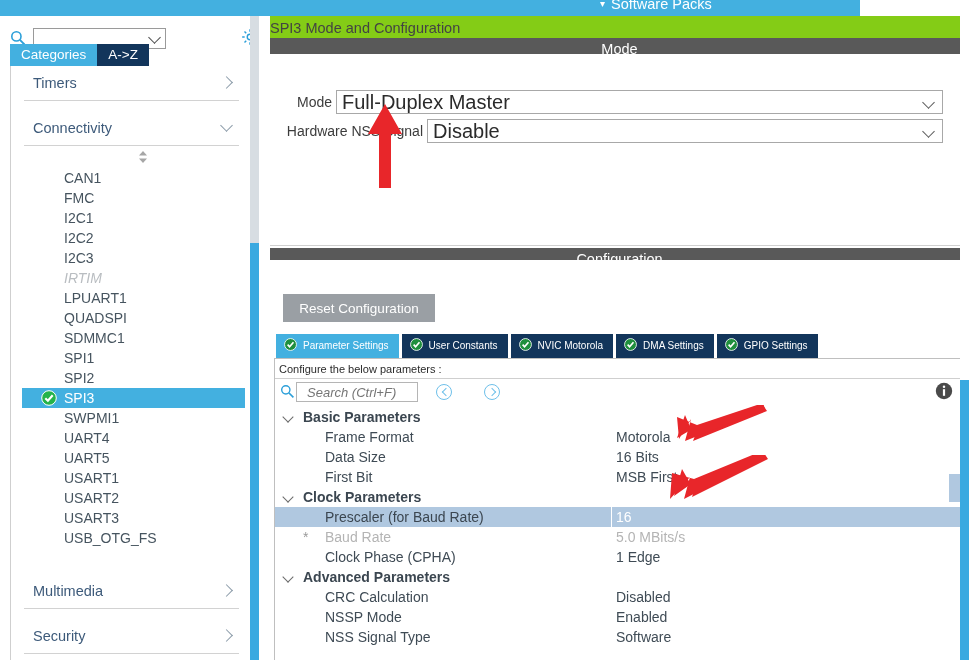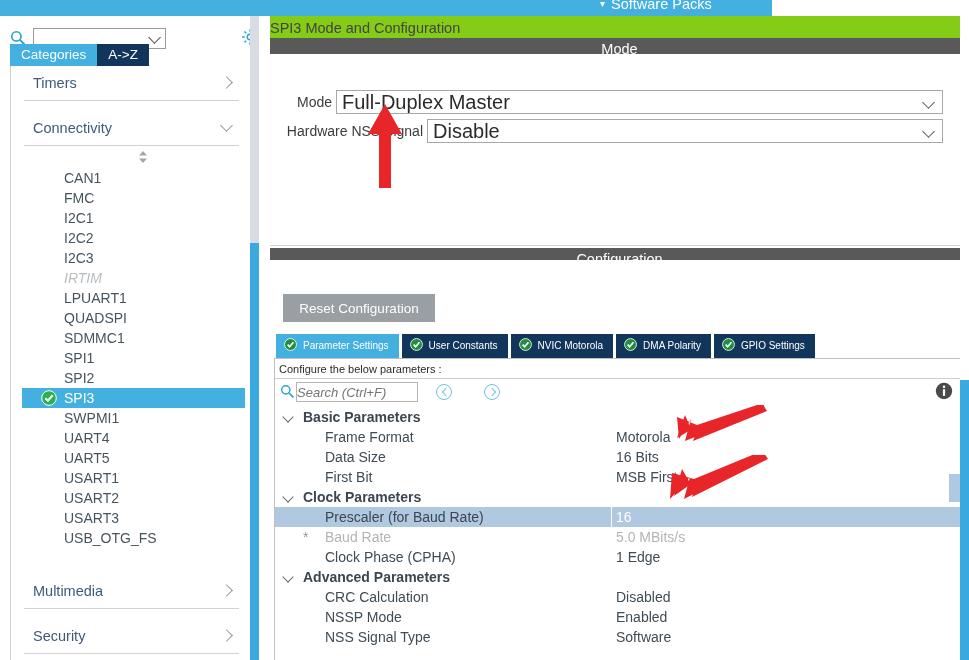--- a/index.html
+++ b/index.html
@@ -6,21 +6,21 @@
   html, body {
     width: 969px; height: 660px;
     font-family: "Liberation Sans", sans-serif;
     background: #ffffff;
     overflow: hidden;
   }
   #root { position: relative; width: 969px; height: 660px; }
 
   
   .topbar {
-    position: absolute; left: 0; top: 0; width: 772px; height: 16px;
+    position: absolute; left: 0; top: 0; width: 860px; height: 16px;
     background: #43b0e0;
   }
   .topbar .menu-item {
     position: absolute; top: -4px;
     color: #ffffff; font-size: 14.5px; white-space: nowrap;
   }
   .topbar .caret {
     display: inline-block; margin-right: 6px; font-size: 10px;
     transform: translateY(-2px);
   }
@@ -179,21 +179,21 @@
     position: absolute; left: 0; top: 0; width: 690px; height: 20px;
     border-bottom: 1px solid #cfcfcf;
     font-size: 11px; color: #2b2b2b; line-height: 20px; padding-left: 4px;
   }
   .search-bar { position: absolute; left: 0; top: 20px; width: 690px; height: 26px; }
   .sr-icon { position: absolute; left: 5px; top: 5px; width: 15px; height: 15px; }
   .sr-input {
     position: absolute; left: 21px; top: 3px; width: 122px; height: 20px;
     border: 1px solid #b5b5b5; background: #ffffff;
     font-family: "Liberation Sans", sans-serif;
-    font-size: 13px; font-style: italic; color: #8d8d8d; padding-left: 0;
+    font-size: 13px; font-style: italic; color: #8d8d8d; padding-left: 10px;
   }
   .nav-circ {
     position: absolute; top: 5px; width: 16px; height: 16px;
     border: 1.4px solid #6ec0ea; border-radius: 50%;
   }
   .nav-circ .cv {
     position: absolute; left: 5px; top: 3.5px; width: 6px; height: 6px;
     border-left: 1.4px solid #6ec0ea; border-bottom: 1.4px solid #6ec0ea;
   }
   .nav-prev { left: 161px; }
@@ -422,21 +422,21 @@
           </svg><span>User Constants</span>
         </span><span class="ctab">
           <svg class="ok" viewBox="0 0 14 14">
             <circle cx="7" cy="7" r="6.4" fill="#1f8f3d" stroke="#ffffff" stroke-width="0.9"></circle>
             <polyline points="3.9,7.2 6,9.4 10.2,4.6" fill="none" stroke="#ffffff" stroke-width="1.8"></polyline>
           </svg><span>NVIC Motorola</span>
         </span><span class="ctab">
           <svg class="ok" viewBox="0 0 14 14">
             <circle cx="7" cy="7" r="6.4" fill="#1f8f3d" stroke="#ffffff" stroke-width="0.9"></circle>
             <polyline points="3.9,7.2 6,9.4 10.2,4.6" fill="none" stroke="#ffffff" stroke-width="1.8"></polyline>
-          </svg><span>DMA Polarity</span>
+          </svg><span>DMA Settings</span>
         </span><span class="ctab">
           <svg class="ok" viewBox="0 0 14 14">
             <circle cx="7" cy="7" r="6.4" fill="#1f8f3d" stroke="#ffffff" stroke-width="0.9"></circle>
             <polyline points="3.9,7.2 6,9.4 10.2,4.6" fill="none" stroke="#ffffff" stroke-width="1.8"></polyline>
           </svg><span>GPIO Settings</span>
         </span>
       </div>
 
       <div class="cfg-inner">
 

